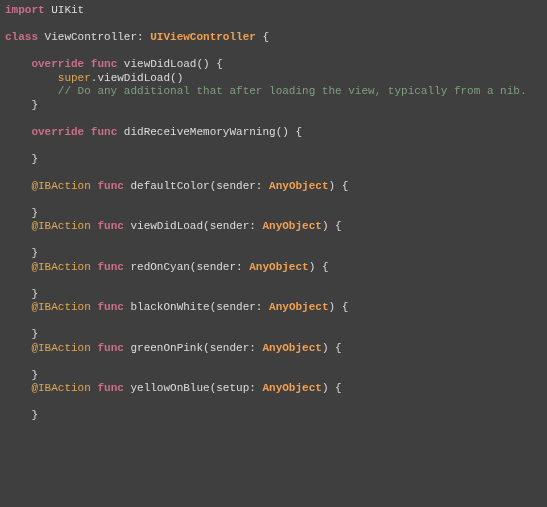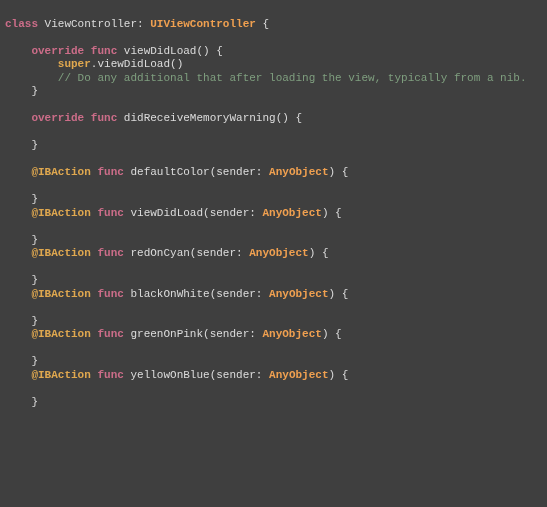--- a/index.html
+++ b/index.html
@@ -16,30 +16,31 @@
       padding: 4px 0;
       width: 547px;
       height: 507px;
       overflow: hidden;
     }
     .line {
       white-space: pre;
       padding: 0 5px;
     }
     .kw-pink { color: #cc6d89; font-weight: bold; }
-    .kw-orange { color: #e0a84f; font-weight: bold; }
+    .kw-orange { color: #e0a84f; font-weight: normal; }
     .type-name { color: #f0a050; font-weight: bold; }
     .ident { color: #dcdcdc; }
     .comment { color: #7f9f7f; }
     .punct { color: #dcdcdc; }
   </style>
 </head>
 <body>
 
 <div>
+<div class="line"><span class="kw-pink">import</span><span class="ident"> UIKit</span></div>
 <div class="line"> </div>
 <div class="line"><span class="kw-pink">class</span><span class="ident"> ViewController: </span><span class="type-name">UIViewController</span><span class="punct"> {</span></div>
 <div class="line"> </div>
 <div class="line"><span>    </span><span class="kw-pink">override</span><span> </span><span class="kw-pink">func</span><span class="ident"> viewDidLoad() {</span></div>
 <div class="line"><span>        </span><span class="kw-orange">super</span><span class="ident">.viewDidLoad()</span></div>
 <div class="line"><span>        </span><span class="comment">// Do any additional that after loading the view, typically from a nib.</span></div>
 <div class="line"><span>    </span><span class="punct">}</span></div>
 <div class="line"> </div>
 <div class="line"><span>    </span><span class="kw-pink">override</span><span> </span><span class="kw-pink">func</span><span class="ident"> didReceiveMemoryWarning() {</span></div>
 <div class="line"><span>        </span></div>
@@ -53,21 +54,21 @@
 <div class="line"><span>    </span><span class="punct">}</span></div>
 <div class="line"><span>    </span><span class="kw-orange">@IBAction</span><span> </span><span class="kw-pink">func</span><span class="ident"> redOnCyan(sender: </span><span class="type-name">AnyObject</span><span class="punct">) {</span></div>
 <div class="line"> </div>
 <div class="line"><span>    </span><span class="punct">}</span></div>
 <div class="line"><span>    </span><span class="kw-orange">@IBAction</span><span> </span><span class="kw-pink">func</span><span class="ident"> blackOnWhite(sender: </span><span class="type-name">AnyObject</span><span class="punct">) {</span></div>
 <div class="line"> </div>
 <div class="line"><span>    </span><span class="punct">}</span></div>
 <div class="line"><span>    </span><span class="kw-orange">@IBAction</span><span> </span><span class="kw-pink">func</span><span class="ident"> greenOnPink(sender: </span><span class="type-name">AnyObject</span><span class="punct">) {</span></div>
 <div class="line"> </div>
 <div class="line"><span>    </span><span class="punct">}</span></div>
-<div class="line"><span>    </span><span class="kw-orange">@IBAction</span><span> </span><span class="kw-pink">func</span><span class="ident"> yellowOnBlue(sender: </span><span class="type-name">AnyObject</span><span class="punct">) {</span></div>
+<div class="line"><span>    </span><span class="kw-orange">@IBAction</span><span> </span><span class="kw-pink">func</span><span class="ident"> yellowOnBlue(setup: </span><span class="type-name">AnyObject</span><span class="punct">) {</span></div>
 <div class="line"> </div>
 <div class="line"><span>    </span><span class="punct">}</span></div>
 <div class="line"> </div>
 <div class="line"> </div>
 <div class="line"> </div>
 <div class="line"> </div>
 <div class="line"> </div>
 <div class="line"> </div>
 
 </div>

